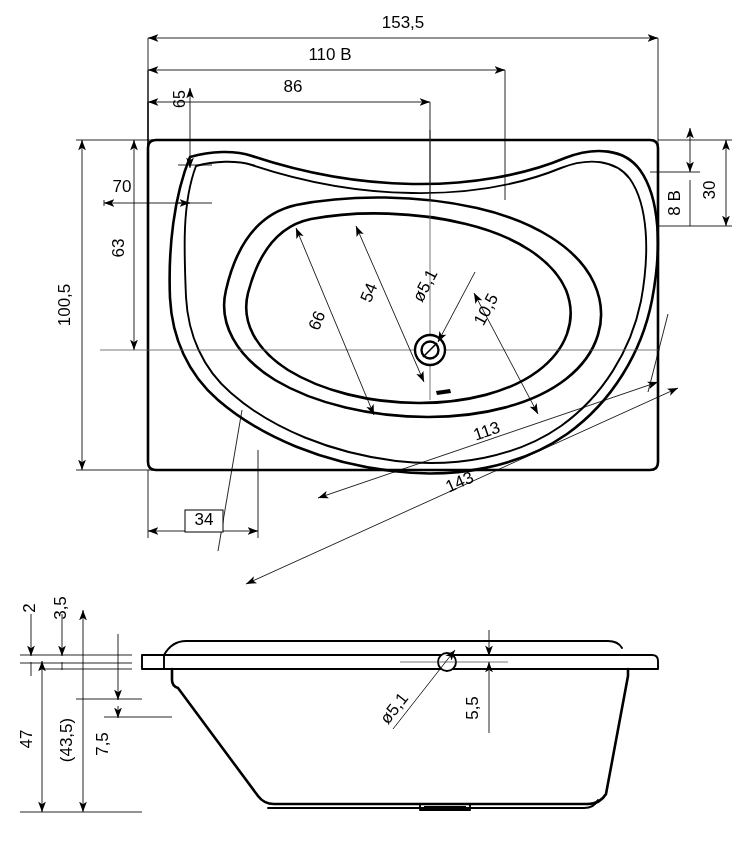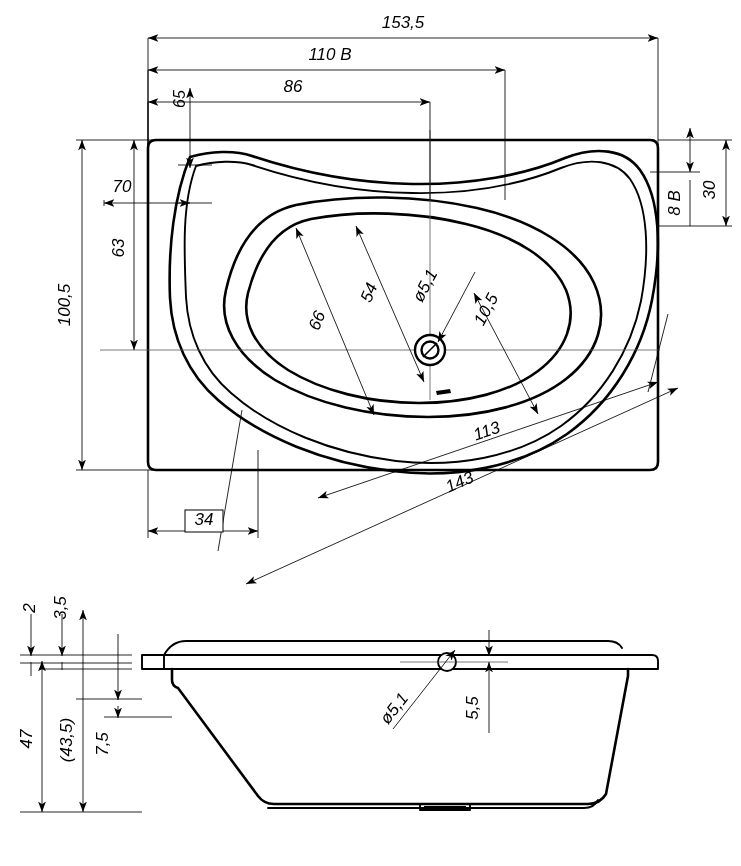--- a/index.html
+++ b/index.html
@@ -12,21 +12,20 @@
     width: 741px;
     height: 866px;
     font-family: "Liberation Sans", sans-serif;
     overflow: hidden;
   }
   #drawing-root {
     position: relative;
     width: 741px;
     height: 768px;
     background: #fff;
-    font-style: italic;
   }
   svg#tech-drawing {
     display: block;
     width: 741px;
     height: 866px;
   }
   .obj      { fill: none; stroke: #000; stroke-width: 2.6; stroke-linecap: round; stroke-linejoin: round; }
   .obj-thin { fill: none; stroke: #000; stroke-width: 1.9; stroke-linecap: round; stroke-linejoin: round; }
   .dim      { fill: none; stroke: #000; stroke-width: 0.85; }
   .ext      { fill: none; stroke: #000; stroke-width: 0.85; }

